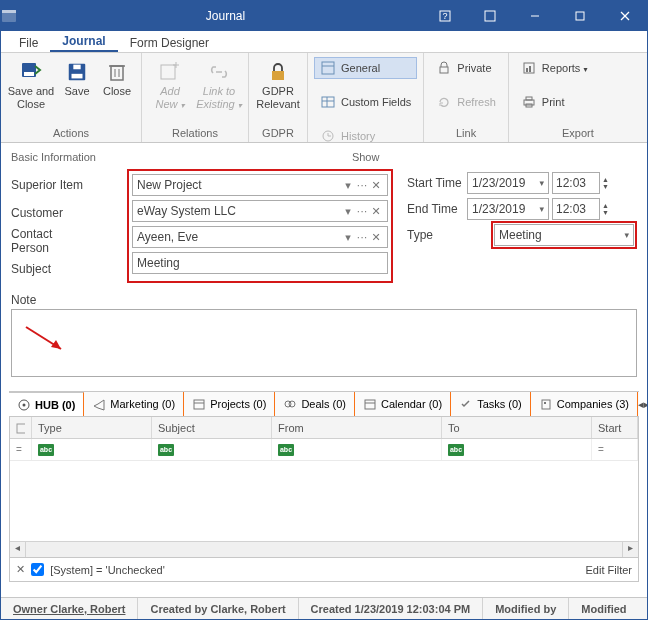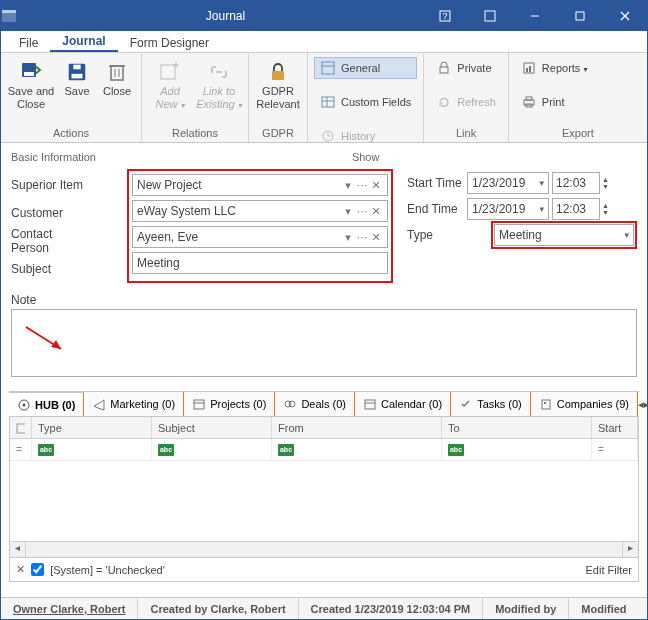--- a/index.html
+++ b/index.html
@@ -461,21 +461,21 @@
       </span>
       <span>Tasks (0)</span>
     </div>
   <div class="tab">
       <span class="ticon">
         <svg width="14" height="14">
           <rect x="3" y="3" width="8" height="9" fill="none" stroke="#777"></rect>
           <rect x="5" y="5" width="2" height="2" fill="#777"></rect>
         </svg>
       </span>
-      <span>Companies (9)</span>
+      <span>Companies (3)</span>
     </div>
   <div class="tabnav">◂</div>
   <div class="tabnav">▸</div>
 </div>
 
 <div class="grid">
   <div class="grid-head">
     <div class="gh" style="width:22px">
         <svg width="12" height="12">
           <rect x="1" y="2" width="9" height="9" fill="none" stroke="#999"></rect>

